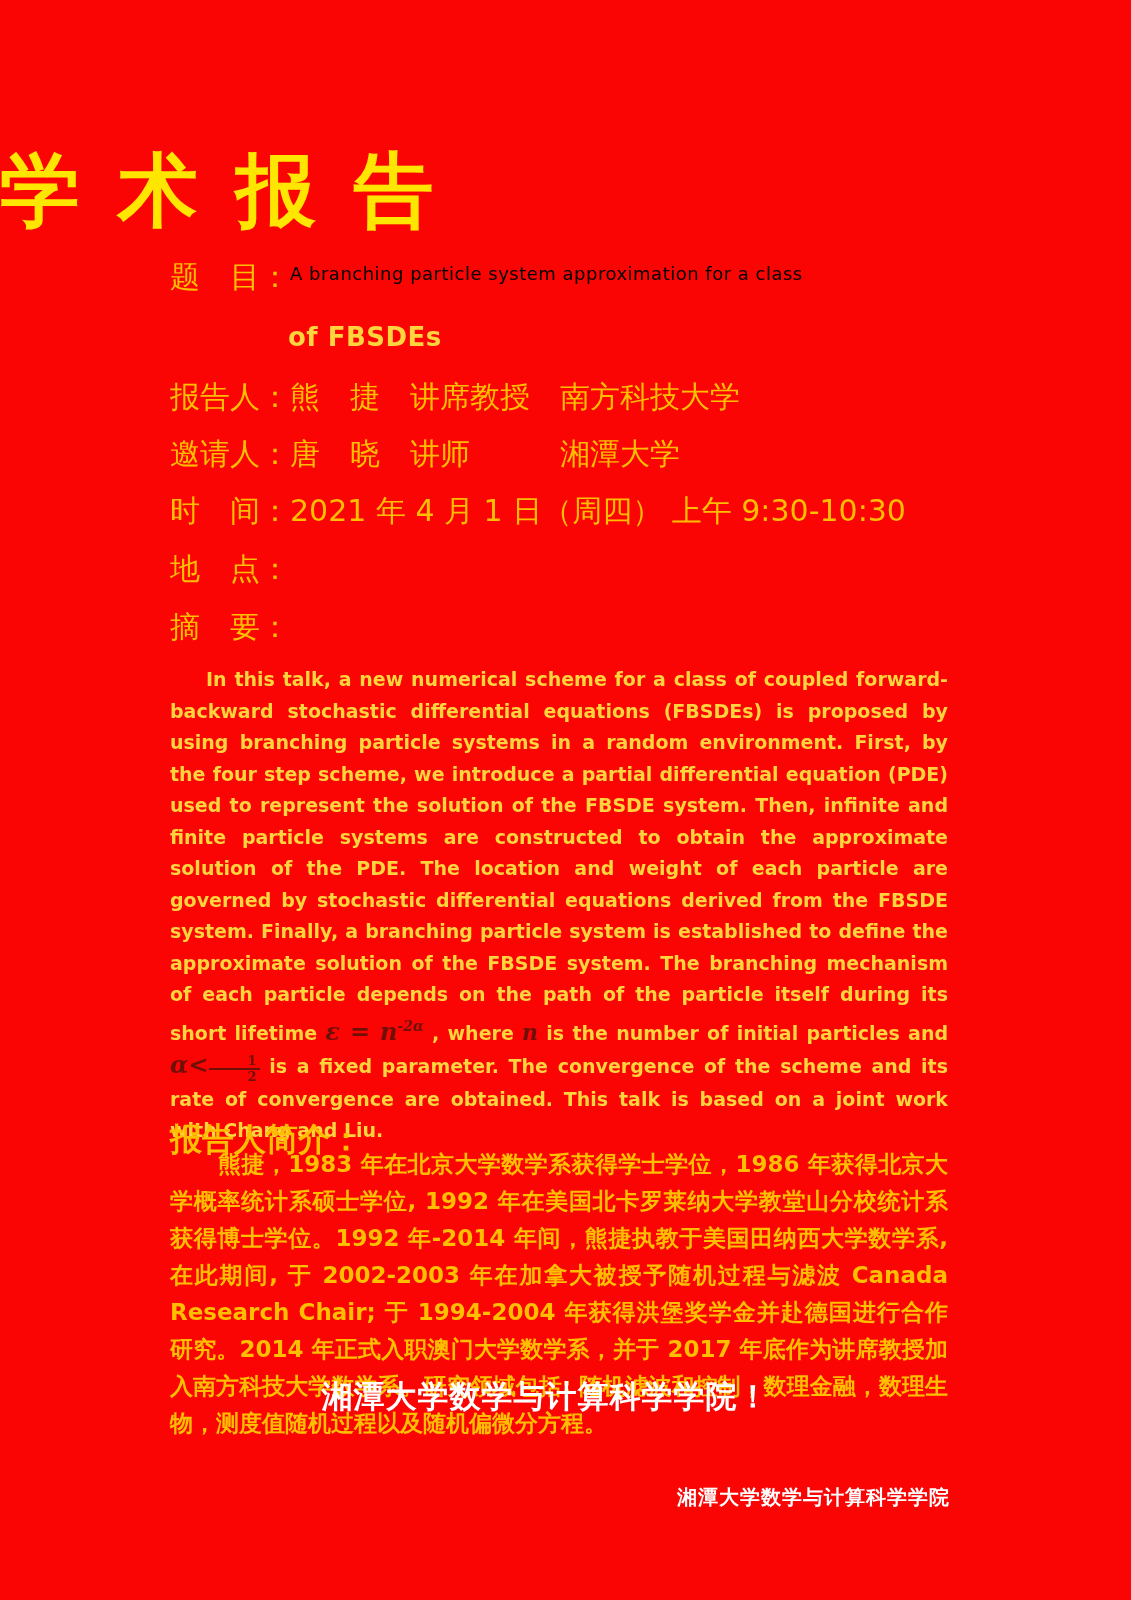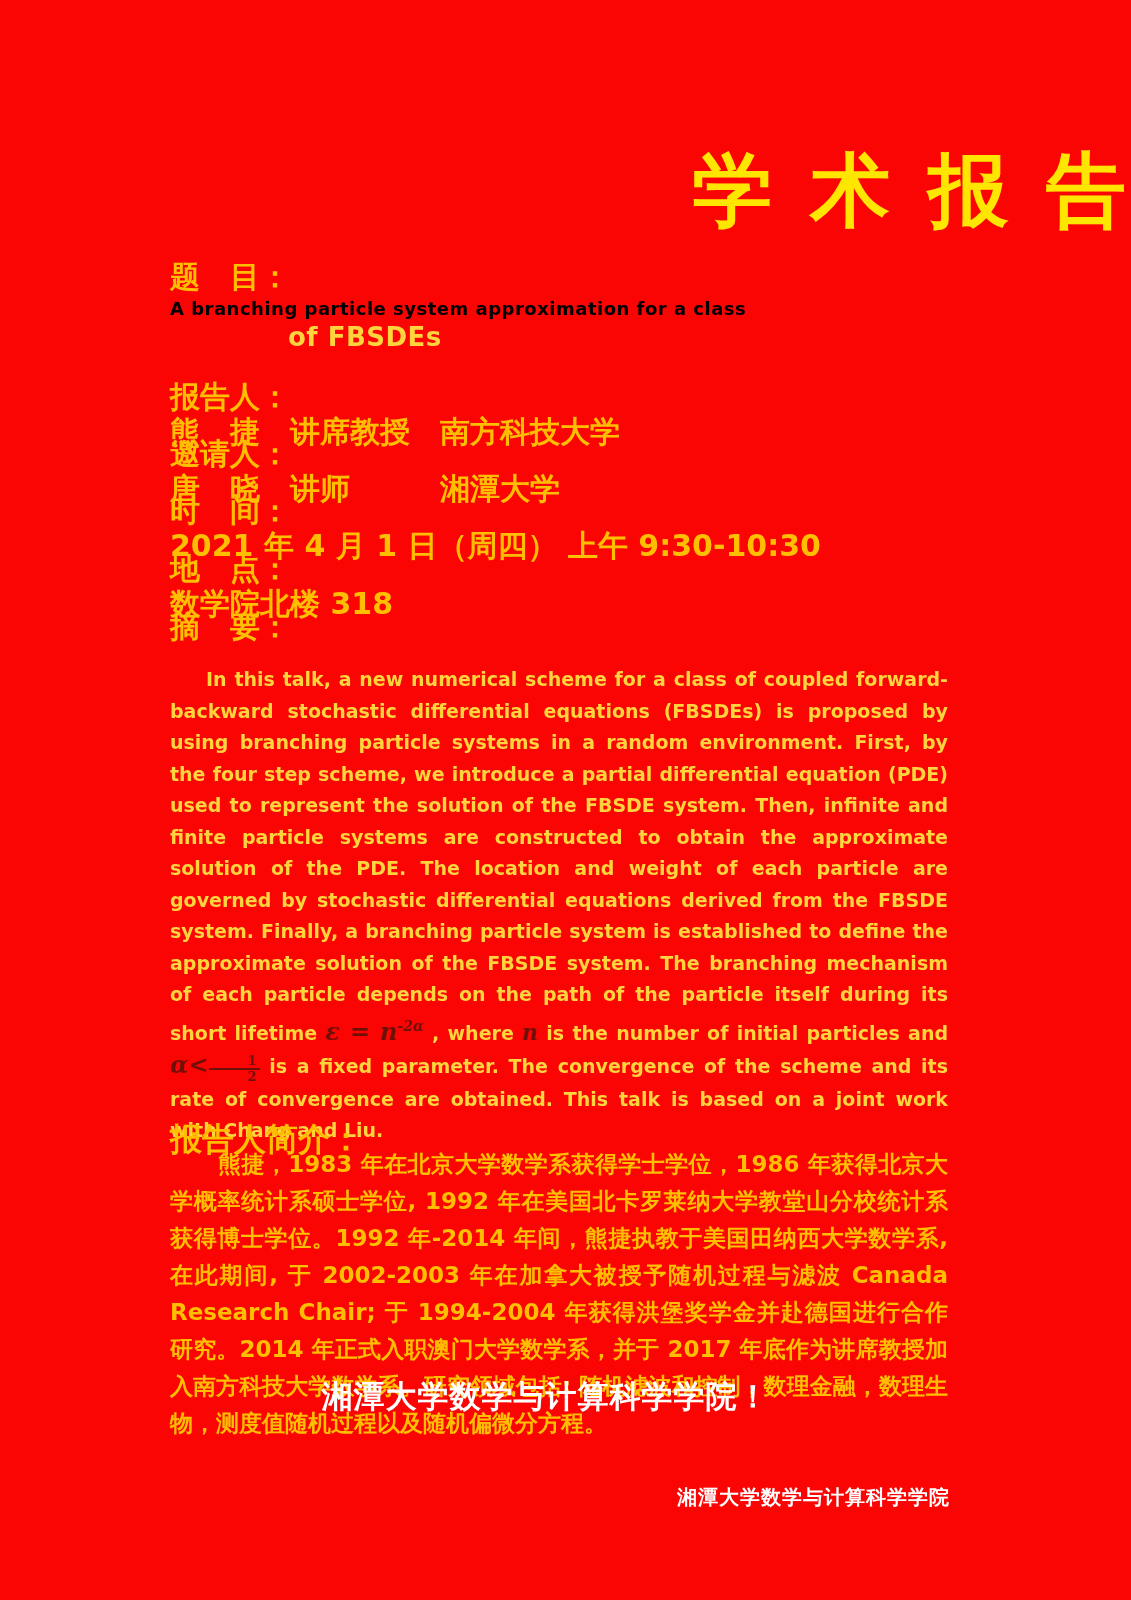--- a/index.html
+++ b/index.html
@@ -3,29 +3,29 @@
 <meta charset="utf-8">
 <style>
   html,body { margin:0; padding:0; background:#555; }
   .poster {
     position:relative; width:1131px; height:1600px;
     background:#fa0404; overflow:hidden;
     font-family:"DejaVu Sans","Liberation Sans",sans-serif;
   }
   .title {
     position:absolute; top:138px; left:0; width:100%;
-    text-align:right; color:#ffe600; font-weight:bold;
+    text-align:left; color:#ffe600; font-weight:bold;
     font-size:80px; letter-spacing:5px;
     font-family:"DejaVu Serif","Liberation Serif",serif;
     white-space:pre;
   }
   .row {
     position:absolute; left:170px; display:flex;
-    color:#ffbf00; font-weight:bold; font-size:30px;
-    white-space:pre; line-height:1.15;flex-direction:column;
+    color:#ffbf00; font-weight:normal; font-size:30px;
+    white-space:pre; line-height:1.15;
   }
   .row .label { flex:none; min-width:112px; }
   .latin-value {
     color:#000000; font-size:18px; padding-top:4px;
     letter-spacing:0.5px;
   }
   .topic-line2 {
     position:absolute; left:288px; top:322px;
     color:#ffd43c; font-weight:bold; font-size:26px; letter-spacing:0.5px;
   }
@@ -93,21 +93,20 @@
     <span class="value">唐　晓　讲师　　　湘潭大学</span>
   </div>
 
   <div class="row" style="top:494px">
     <span class="label">时　间：</span>
     <span class="value">2021 年 4 月 1 日（周四） 上午 9:30-10:30</span>
   </div>
 
   <div class="row" style="top:552px">
     <span class="label">地　点：</span>
-    <span class="value">数学院北楼 318</span>
   </div>
 
   <div class="row" style="top:610px">
     <span class="label">摘　要：</span>
   </div>
 
   <div class="abstract">
     <span>In this talk, a new numerical scheme for a class of coupled forward-backward stochastic differential equations (FBSDEs) is proposed by using branching particle systems in a random environment. First, by the four step scheme, we introduce a partial differential equation (PDE) used to represent the solution of the FBSDE system. Then, infinite and finite particle systems are constructed to obtain the approximate solution of the PDE. The location and weight of each particle are governed by stochastic differential equations derived from the FBSDE system. Finally, a branching particle system is established to define the approximate solution of the FBSDE system. The branching mechanism of each particle depends on the path of the particle itself during its short lifetime </span><span class="formula"><span>ε = n</span><sup>-2α</sup></span><span> , where </span><span class="formula-n">n</span><span> is the number of initial particles and </span><span class="formula"><span>α&lt;</span><span class="frac"><span class="num">1</span><span class="den">2</span></span></span><span> is a fixed parameter. The convergence of the scheme and its rate of convergence are obtained. This talk is based on a joint work with Chang and Liu.</span>
   </div>
 

